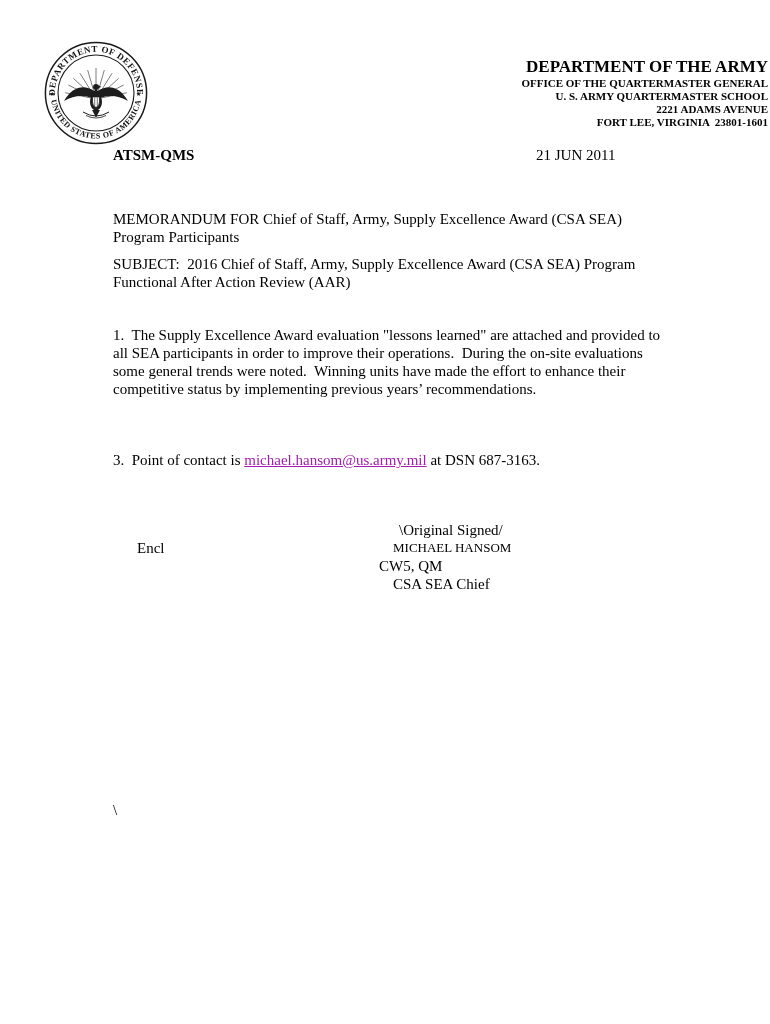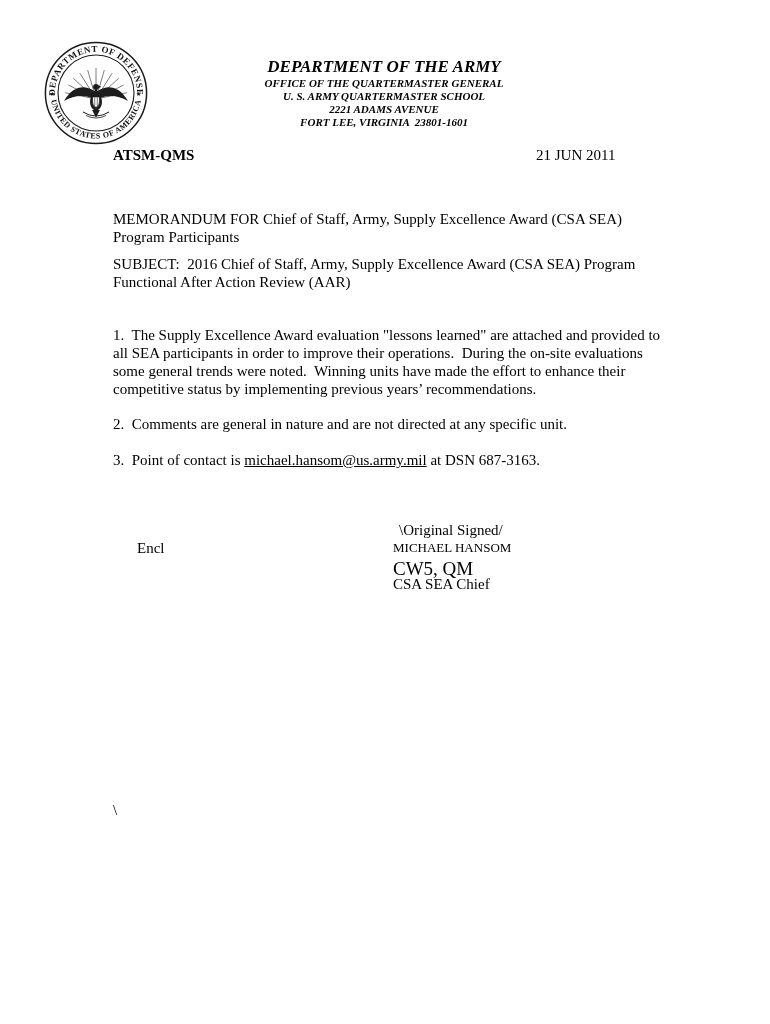--- a/index.html
+++ b/index.html
@@ -17,22 +17,21 @@
     left: 44px;
     top: 41px;
     width: 104px;
     height: 104px;
   }
   .letterhead {
     position: absolute;
     left: 0;
     top: 57px;
     width: 768px;
-    text-align: center;
-    font-style: italic;
+    text-align: right;
   }
   .lh-title {
     font-size: 17px;
     font-weight: bold;
     line-height: 20px;
     white-space: pre;
   }
   .lh-line {
     font-size: 11px;
     font-weight: bold;
@@ -62,27 +61,27 @@
     font-size: 15px;
     line-height: 18px;
     white-space: pre-wrap;
   }
   .memo-for { top: 210px; }
   .subject  { top: 255px; }
   .p1 { top: 326px; }
   .p2 { top: 415px; }
   .p3 { top: 451px; }
   .email-link {
-    color: #000000;
+    color: #a21caf;
     cursor: pointer;
   }
   .sig-signed { position: absolute; left: 399px; top: 522px; font-size: 15px; white-space: pre; }
   .encl       { position: absolute; left: 113px; top: 540px; font-size: 15px; white-space: pre; margin-left: 24px; }
   .sig-name   { position: absolute; left: 393px; top: 540px; font-size: 13px; white-space: pre; }
-  .sig-rank   { position: absolute; left: 393px; top: 558px; font-size: 19px; white-space: pre; }
+  .sig-rank   { position: absolute; left: 379px; top: 558px; font-size: 15px; white-space: pre; }
   .sig-title  { position: absolute; left: 393px; top: 576px; font-size: 15px; white-space: pre; }
   .stray-char { position: absolute; left: 113px; top: 802px; font-size: 15px; white-space: pre; }
   .seal-text { font-family: "Liberation Serif", "DejaVu Serif", serif; }
 </style>
 </head>
 <body>
 
 <div class="page">
 
   <div class="seal">
@@ -142,21 +141,20 @@
 
   <div class="block memo-for">MEMORANDUM FOR Chief of Staff, Army, Supply Excellence Award (CSA SEA)
 Program Participants</div>
   <div class="block subject">SUBJECT:  2016 Chief of Staff, Army, Supply Excellence Award (CSA SEA) Program
 Functional After Action Review (AAR)</div>
 
   <div class="block p1">1.  The Supply Excellence Award evaluation "lessons learned" are attached and provided to
 all SEA participants in order to improve their operations.  During the on-site evaluations
 some general trends were noted.  Winning units have made the effort to enhance their
 competitive status by implementing previous years’ recommendations.</div>
-  <div class="block p2">2.  Comments are general in nature and are not directed at any specific unit.</div>
   <div class="block p3"><span>3.  Point of contact is </span><a class="email-link" href="#">michael.hansom@us.army.mil</a><span> at DSN 687-3163.</span></div>
 
   <div class="sig-signed">\Original Signed/</div>
   <div class="encl">Encl</div>
   <div class="sig-name">MICHAEL HANSOM</div>
   <div class="sig-rank">CW5, QM</div>
   <div class="sig-title">CSA SEA Chief</div>
 
   <div class="stray-char">\</div>
 

